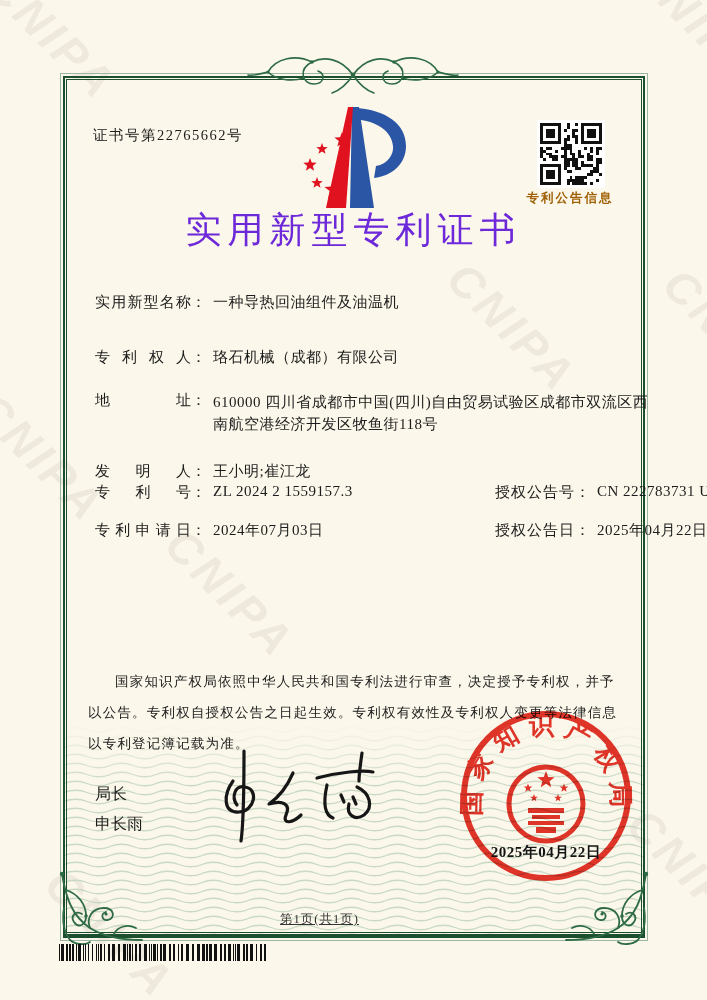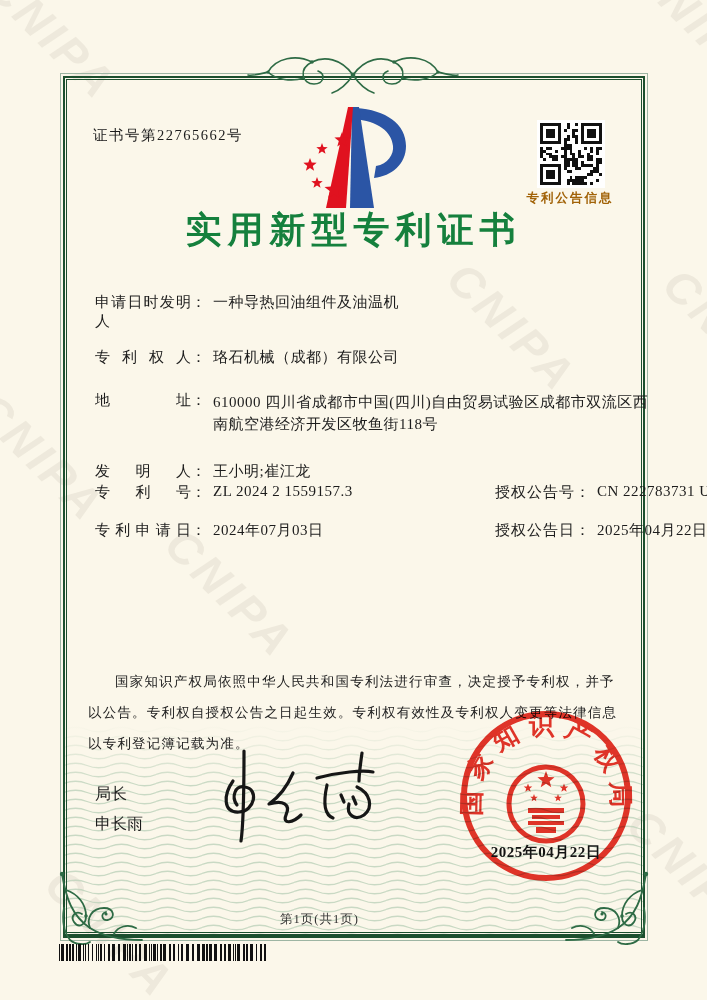--- a/index.html
+++ b/index.html
@@ -43,21 +43,21 @@
   
   .cert-no{position:absolute;left:93px;top:126px;font-size:14.5px;letter-spacing:1.5px;}
   .logo{position:absolute;left:290px;top:102px;}
   .qr-wrap{position:absolute;left:537px;top:120px;width:62px;height:62px;background:#fff;padding:3px;}
   .qr-label{
     position:absolute;left:505px;top:190px;width:130px;text-align:center;
     font-size:12.5px;letter-spacing:2px;color:#a16207;font-weight:bold;
   }
   .doc-title{
     position:absolute;left:0;top:206px;width:707px;text-align:center;
-    font-size:36px;font-weight:bold;letter-spacing:6px;color:#15803d;
+    font-size:36px;font-weight:normal;letter-spacing:6px;color:#6d28d9;
   }
   
   .row{position:absolute;left:95px;font-size:15px;}
   .lbl{
     display:inline-block;width:96px;
     text-align:justify;text-align-last:justify;
     vertical-align:top;
   }
   .lbl-wide{display:inline-block;width:110px;vertical-align:top;letter-spacing:0.5px;}
   .colon{display:inline-block;vertical-align:top;}
@@ -73,21 +73,21 @@
   }
   
   .signer-title{position:absolute;left:95px;top:784px;font-size:16px;font-family:Liberation Serif, serif;}
   .signer-name{position:absolute;left:95px;top:814px;font-size:16px;font-family:"Liberation Sans","DejaVu Sans",sans-serif;}
   .signature{position:absolute;left:213px;top:745px;}
   .seal{position:absolute;left:458px;top:708px;width:176px;height:176px;mix-blend-mode:multiply;}
   .seal-date{
     position:absolute;left:458px;top:843px;width:176px;text-align:center;
     font-size:15px;font-weight:bold;color:#141414;letter-spacing:0.5px;
   }
-  .page-info{position:absolute;left:0;top:911px;width:639px;text-align:center;font-size:12.5px;color:#333;letter-spacing:1px;}
+  .page-info{position:absolute;left:0;top:911px;width:639px;text-align:center;font-size:12.5px;color:#333;letter-spacing:1px;text-decoration:underline;}
   .barcode{position:absolute;left:59px;top:944px;width:212px;height:17px;display:flex;align-items:stretch;}
   .barcode .bar{height:100%;}
   
   .orn{position:absolute;pointer-events:none;}
 </style>
 </head>
 <body>
 
 <div class="page">
 
@@ -310,21 +310,21 @@
         <rect x="14" y="20" width="1" height="1" fill="#111"></rect>
         <rect x="15" y="20" width="1" height="1" fill="#111"></rect>
         <rect x="17" y="20" width="1" height="1" fill="#111"></rect>
       </svg>
   </div>
   <div class="qr-label">专利公告信息</div>
 
   <div class="doc-title">实用新型专利证书</div>
 
   <div class="row" style="top:293px;">
-    <span class="lbl">申请日时发明人</span><span class="colon">：</span><span class="val">一种导热回油组件及油温机</span>
+    <span class="lbl">实用新型名称</span><span class="colon">：</span><span class="val">一种导热回油组件及油温机</span>
   </div>
 
   <div class="row" style="top:348px;">
     <span class="lbl">专利权人</span><span class="colon">：</span><span class="val">珞石机械（成都）有限公司</span>
   </div>
 
   <div class="row" style="top:391px;">
     <span class="lbl">地址</span><span class="colon">：</span><span class="val-block">610000 四川省成都市中国(四川)自由贸易试验区成都市双流区西南航空港经济开发区牧鱼街118号</span>
   </div>
 

